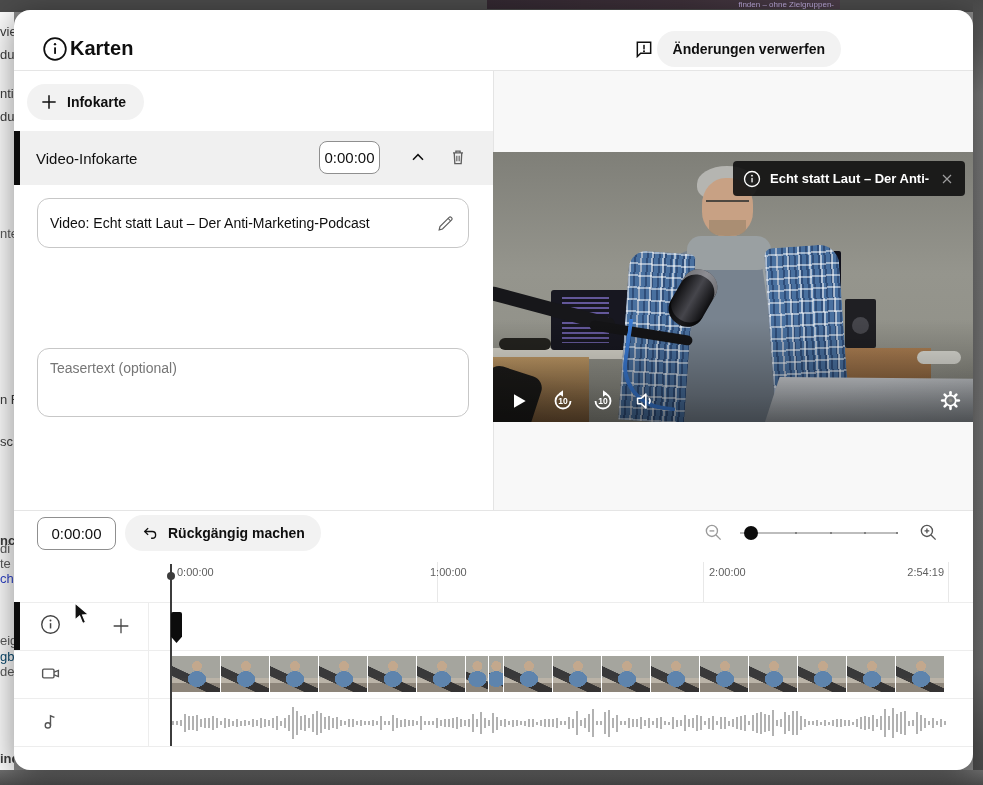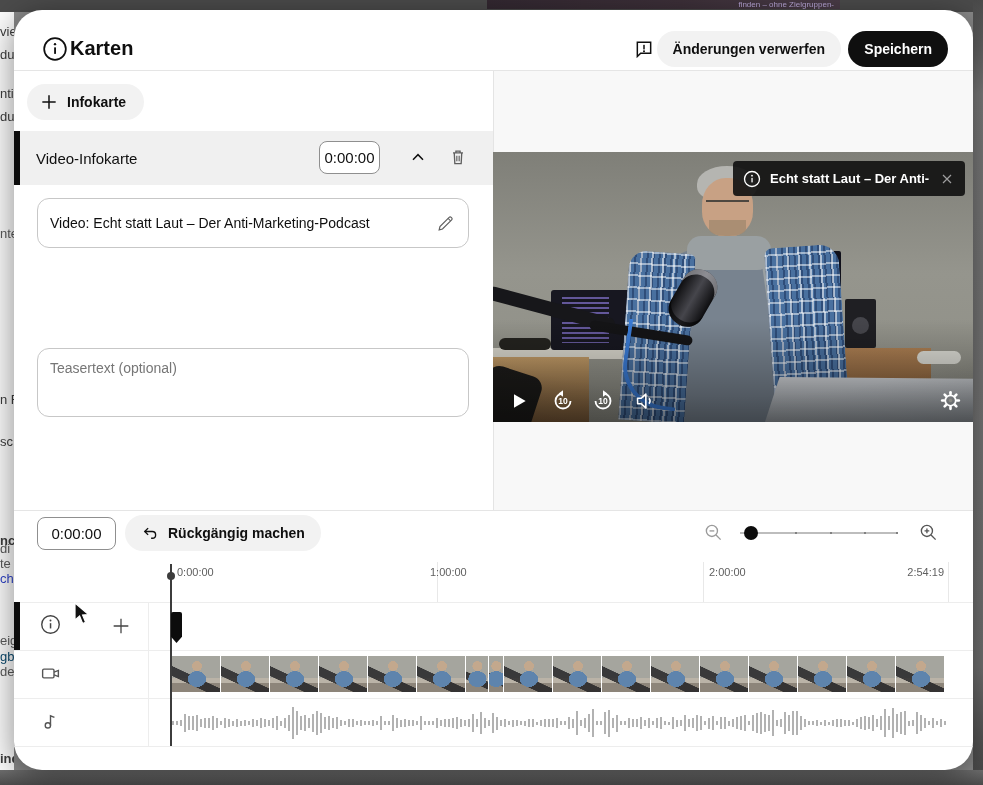--- a/index.html
+++ b/index.html
@@ -10,21 +10,21 @@
   
   .bg-left { position:absolute; left:0; top:0; width:14px; height:785px; background:#fbfbfb; overflow:hidden; z-index:0; }
   .bg-left .frag { position:absolute; left:0; font-size:13px; color:#3c3c3c; white-space:nowrap; }
   .bg-top { position:absolute; left:0; top:0; width:983px; height:12px; background:#4b4b4b; z-index:1; }
   .bg-top-video { position:absolute; left:487px; top:0; width:353px; height:9px; background:linear-gradient(90deg,#332831,#3d3039 55%,#4a3c48); overflow:hidden; }
   .bg-top-video span { position:absolute; right:6px; top:0; font-size:8px; line-height:9px; color:#b9a7d8; white-space:nowrap; }
   .bg-right { position:absolute; left:973px; top:0; width:10px; height:785px; background:linear-gradient(180deg,#4a4a4a,#7a7a7a 12%,#707070 85%,#454545); z-index:1; }
   .bg-bottom { position:absolute; left:0; top:770px; width:983px; height:15px; background:linear-gradient(180deg,#6e6e6e,#4c4c4c); z-index:1; }
 
   
-  .dialog { position:absolute; left:14px; top:10px; width:959px; height:760px; background:#fff; border-radius:28px; box-shadow:0 6px 32px rgba(0,0,0,.45); overflow:hidden; z-index:2; }
+  .dialog { position:absolute; left:14px; top:10px; width:959px; height:760px; background:#fff; border-radius:16px; box-shadow:0 6px 32px rgba(0,0,0,.45); overflow:hidden; z-index:2; }
   .hline { position:absolute; left:0; width:959px; height:1px; background:#e5e5e5; }
 
   
   .dlg-title { position:absolute; left:56px; top:27px; font-size:20px; font-weight:700; color:#0f0f0f; }
   .ic-info-hdr { position:absolute; left:28px; top:26px; }
   .ic-feedback { position:absolute; left:620px; top:29px; }
   .btn { display:flex; align-items:center; justify-content:center; height:36px; border-radius:18px; font-size:14px; font-weight:700; color:#0f0f0f; background:#f2f2f2; padding:0 16px; cursor:pointer; white-space:nowrap; }
   .btn-discard { position:absolute; right:132px; top:21px;text-align:center; }
   .btn-save { position:absolute; right:25px; top:21px; background:#0f0f0f; color:#fff; }
 
@@ -178,21 +178,20 @@
     </span>
     <div class="dlg-title">Karten</div>
     <span class="ic-feedback">
       <svg width="20" height="20" viewBox="0 0 24 24">
           <path d="M4 4 h16 v13 h-12 l-4 4 z" fill="none" stroke="#0f0f0f" stroke-width="1.8"></path>
           <rect x="11.1" y="7" width="1.8" height="5.5" fill="#0f0f0f"></rect>
           <circle cx="12" cy="14.6" r="1.2" fill="#0f0f0f"></circle>
         </svg>
     </span>
     <div class="btn btn-discard">Änderungen verwerfen</div>
-    <div class="btn btn-save">Speichern</div>
     <div class="hline" style="top:60px;"></div>
 
     <div class="btn btn-addcard">
       <span>
         <svg width="20" height="20" viewBox="0 0 24 24">
             <path d="M12 4 v16 M4 12 h16" stroke="#0f0f0f" stroke-width="1.8" fill="none"></path>
           </svg>
       </span>
       <span>Infokarte</span>
     </div>

